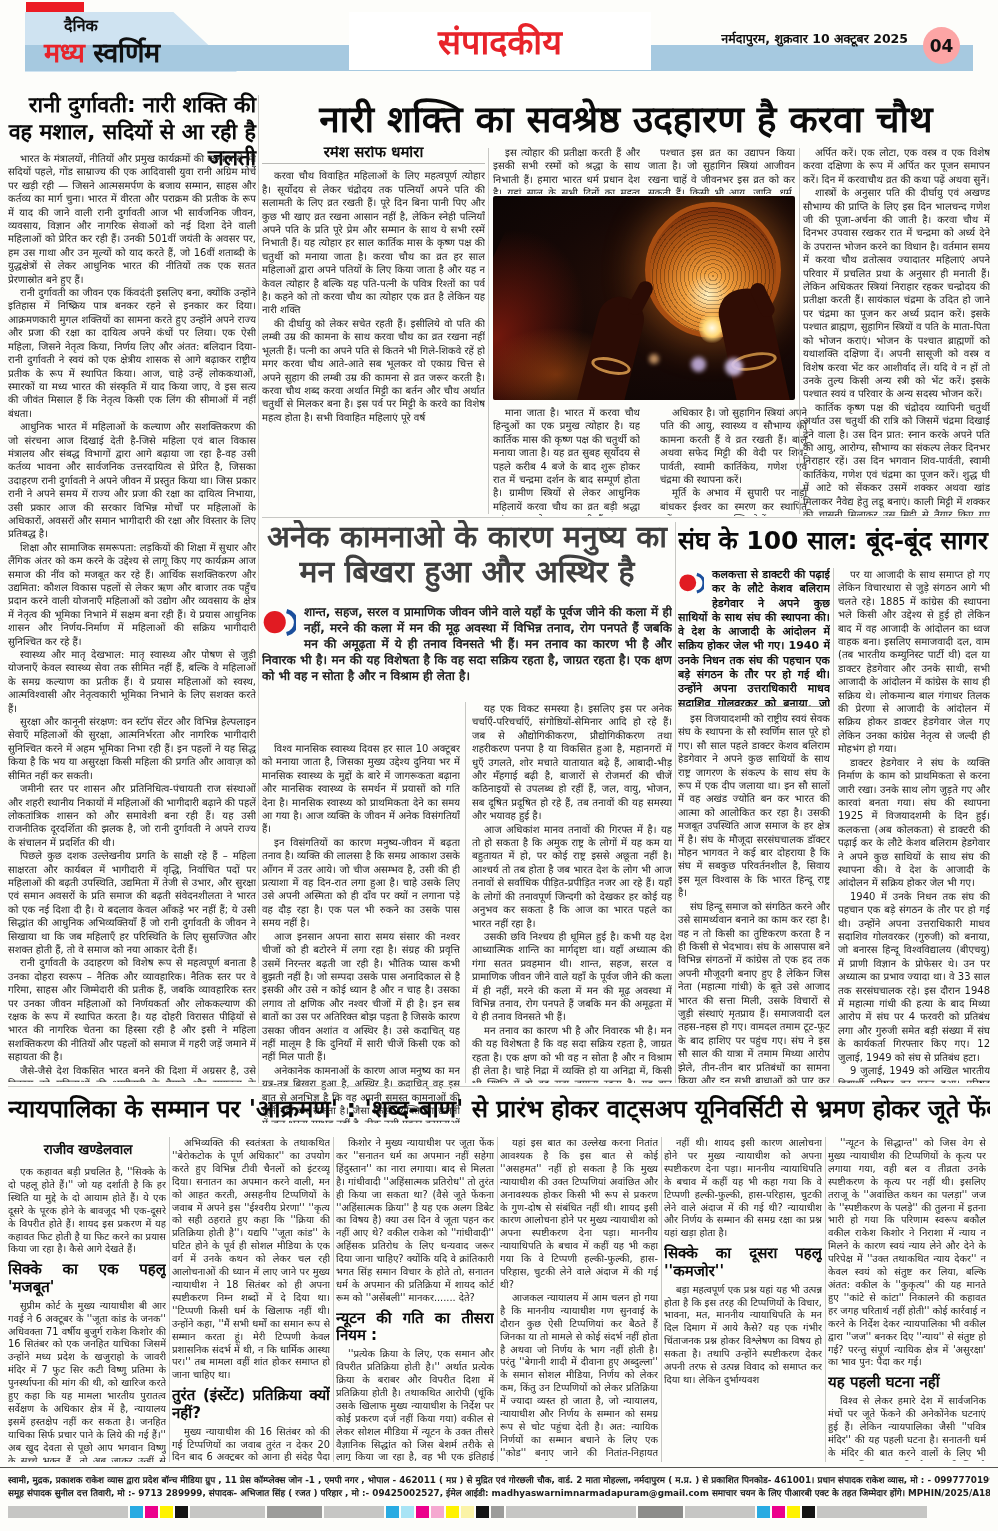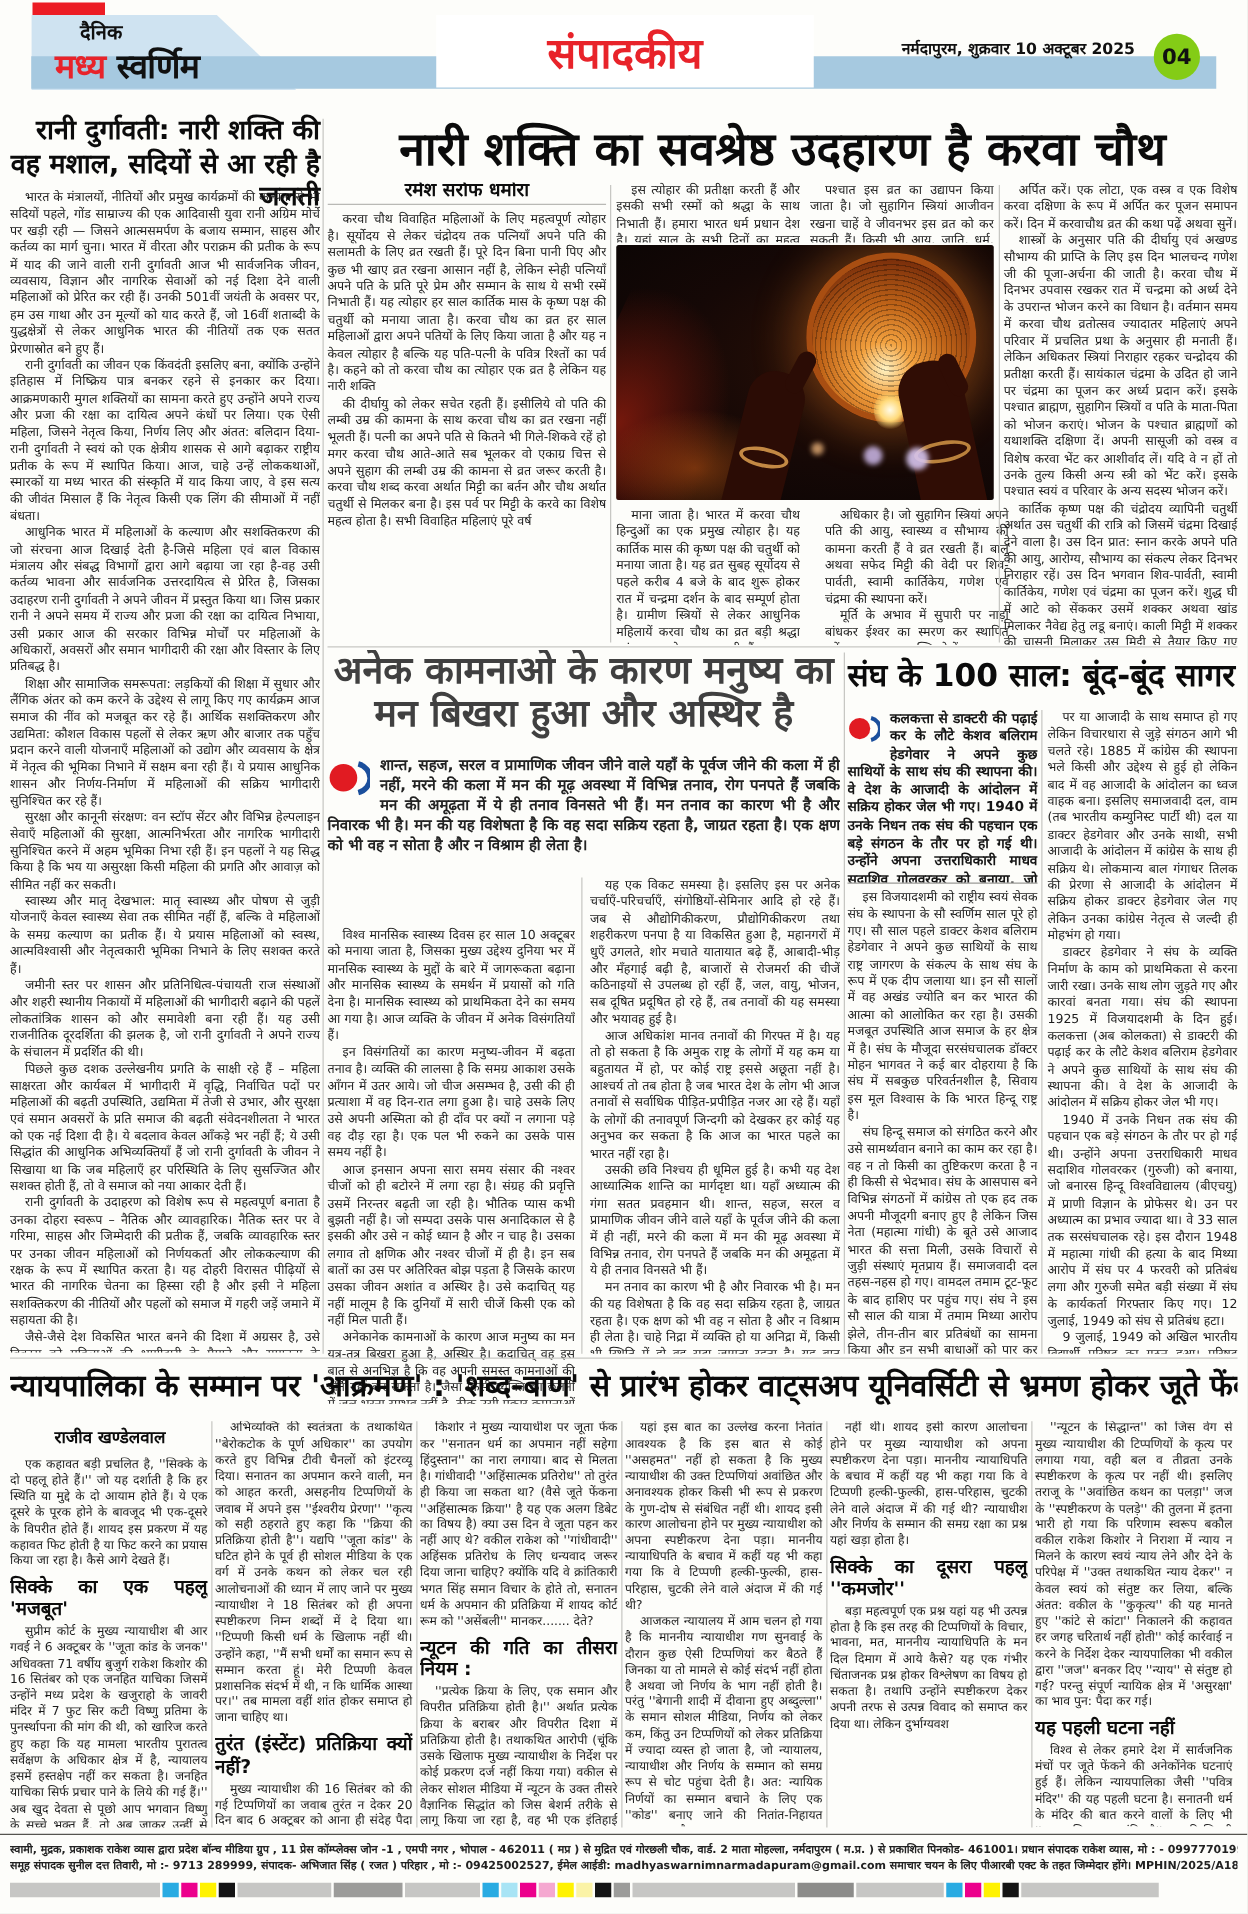--- a/index.html
+++ b/index.html
@@ -11,21 +11,21 @@
   .mast-poly{left:25px;top:12px;width:212px;height:60px;background:#cfe3f1;
              clip-path:polygon(0 0,70% 0,100% 100%,0 100%);}
   .blue-band{left:25px;top:45px;width:948px;height:26px;background:#a6c9e0;}
   .mast-dainik{left:64px;top:14px;font-size:16px;font-weight:800;color:#101010;}
   .mast-main{left:44px;top:33px;font-size:27px;font-weight:800;letter-spacing:-0.5px;}
   .mast-main .red{color:#e8232a;} .mast-main .blk{color:#101010;margin-top:32px;}
   .edit-title{left:349px;top:12px;width:302px;height:58px;background:#ffffff;
               display:flex;align-items:center;justify-content:center;
               font-size:34px;font-weight:800;color:#e8232a;}
   .dateline{left:690px;top:30px;width:218px;font-size:12.5px;font-weight:700;text-align:right;color:#111;}
-  .page-badge{left:923px;top:27px;width:37px;height:37px;border-radius:50%;background:#84cc16;
+  .page-badge{left:923px;top:27px;width:37px;height:37px;border-radius:50%;background:#fca5a5;
               display:flex;align-items:center;justify-content:center;font-size:17px;font-weight:800;color:#111;}
   
   .para{margin:0;text-indent:12px;}
   .body-txt{font-size:10px;line-height:13.4px;text-align:justify;overflow:hidden;color:#1c1c1c;}
   .subhead{font-size:15px;font-weight:800;line-height:1.18;margin:5px 0 3px;text-indent:0;color:#0c0c0c;}
   .hairline-v{width:1px;background:#c7c7c3;}
   .hairline-h{height:1px;background:#c7c7c3;}
   
   .la-head{left:8px;top:92px;width:248px;font-size:21.5px;font-weight:800;line-height:1.24;color:#0b0b0b;text-align:right;}
   .la-body{left:8px;top:152px;width:248px;height:930px;}
@@ -109,22 +109,22 @@
   <div class="abs edit-title">संपादकीय</div>
   <div class="abs dateline">नर्मदापुरम, शुक्रवार 10 अक्टूबर 2025</div>
   <div class="abs page-badge">04</div>
 
   <div class="abs la-head">रानी दुर्गावती: नारी शक्ति की वह मशाल, सदियों से आ रही है जलती</div>
   <div class="abs la-body body-txt">
       <p class="para">भारत के मंत्रालयों, नीतियों और प्रमुख कार्यक्रमों की कल्पना से भी सदियों पहले, गोंड साम्राज्य की एक आदिवासी युवा रानी अग्रिम मोर्चे पर खड़ी रही — जिसने आत्मसमर्पण के बजाय सम्मान, साहस और कर्तव्य का मार्ग चुना। भारत में वीरता और पराक्रम की प्रतीक के रूप में याद की जाने वाली रानी दुर्गावती आज भी सार्वजनिक जीवन, व्यवसाय, विज्ञान और नागरिक सेवाओं को नई दिशा देने वाली महिलाओं को प्रेरित कर रही हैं। उनकी 501वीं जयंती के अवसर पर, हम उस गाथा और उन मूल्यों को याद करते हैं, जो 16वीं शताब्दी के युद्धक्षेत्रों से लेकर आधुनिक भारत की नीतियों तक एक सतत प्रेरणास्रोत बने हुए हैं।</p>
       <p class="para">रानी दुर्गावती का जीवन एक किंवदंती इसलिए बना, क्योंकि उन्होंने इतिहास में निष्क्रिय पात्र बनकर रहने से इनकार कर दिया। आक्रमणकारी मुगल शक्तियों का सामना करते हुए उन्होंने अपने राज्य और प्रजा की रक्षा का दायित्व अपने कंधों पर लिया। एक ऐसी महिला, जिसने नेतृत्व किया, निर्णय लिए और अंतत: बलिदान दिया-रानी दुर्गावती ने स्वयं को एक क्षेत्रीय शासक से आगे बढ़ाकर राष्ट्रीय प्रतीक के रूप में स्थापित किया। आज, चाहे उन्हें लोककथाओं, स्मारकों या मध्य भारत की संस्कृति में याद किया जाए, वे इस सत्य की जीवंत मिसाल हैं कि नेतृत्व किसी एक लिंग की सीमाओं में नहीं बंधता।</p>
       <p class="para">आधुनिक भारत में महिलाओं के कल्याण और सशक्तिकरण की जो संरचना आज दिखाई देती है-जिसे महिला एवं बाल विकास मंत्रालय और संबद्ध विभागों द्वारा आगे बढ़ाया जा रहा है-वह उसी कर्तव्य भावना और सार्वजनिक उत्तरदायित्व से प्रेरित है, जिसका उदाहरण रानी दुर्गावती ने अपने जीवन में प्रस्तुत किया था। जिस प्रकार रानी ने अपने समय में राज्य और प्रजा की रक्षा का दायित्व निभाया, उसी प्रकार आज की सरकार विभिन्न मोर्चों पर महिलाओं के अधिकारों, अवसरों और समान भागीदारी की रक्षा और विस्तार के लिए प्रतिबद्ध है।</p>
       <p class="para">शिक्षा और सामाजिक समरूपता: लड़कियों की शिक्षा में सुधार और लैंगिक अंतर को कम करने के उद्देश्य से लागू किए गए कार्यक्रम आज समाज की नींव को मजबूत कर रहे हैं। आर्थिक सशक्तिकरण और उद्यमिता: कौशल विकास पहलों से लेकर ऋण और बाजार तक पहुँच प्रदान करने वाली योजनाएँ महिलाओं को उद्योग और व्यवसाय के क्षेत्र में नेतृत्व की भूमिका निभाने में सक्षम बना रही हैं। ये प्रयास आधुनिक शासन और निर्णय-निर्माण में महिलाओं की सक्रिय भागीदारी सुनिश्चित कर रहे हैं।</p>
+      <p class="para">स्वास्थ्य और मातृ देखभाल: मातृ स्वास्थ्य और पोषण से जुड़ी योजनाएँ केवल स्वास्थ्य सेवा तक सीमित नहीं हैं, बल्कि वे महिलाओं के समग्र कल्याण का प्रतीक हैं। ये प्रयास महिलाओं को स्वस्थ, आत्मविश्वासी और नेतृत्वकारी भूमिका निभाने के लिए सशक्त करते हैं।</p>
       <p class="para">सुरक्षा और कानूनी संरक्षण: वन स्टॉप सेंटर और विभिन्न हेल्पलाइन सेवाएँ महिलाओं की सुरक्षा, आत्मनिर्भरता और नागरिक भागीदारी सुनिश्चित करने में अहम भूमिका निभा रही हैं। इन पहलों ने यह सिद्ध किया है कि भय या असुरक्षा किसी महिला की प्रगति और आवाज़ को सीमित नहीं कर सकती।</p>
-      <p class="para">स्वास्थ्य और मातृ देखभाल: मातृ स्वास्थ्य और पोषण से जुड़ी योजनाएँ केवल स्वास्थ्य सेवा तक सीमित नहीं हैं, बल्कि वे महिलाओं के समग्र कल्याण का प्रतीक हैं। ये प्रयास महिलाओं को स्वस्थ, आत्मविश्वासी और नेतृत्वकारी भूमिका निभाने के लिए सशक्त करते हैं।</p>
       <p class="para">जमीनी स्तर पर शासन और प्रतिनिधित्व-पंचायती राज संस्थाओं और शहरी स्थानीय निकायों में महिलाओं की भागीदारी बढ़ाने की पहलें लोकतांत्रिक शासन को और समावेशी बना रही हैं। यह उसी राजनीतिक दूरदर्शिता की झलक है, जो रानी दुर्गावती ने अपने राज्य के संचालन में प्रदर्शित की थी।</p>
       <p class="para">पिछले कुछ दशक उल्लेखनीय प्रगति के साक्षी रहे हैं – महिला साक्षरता और कार्यबल में भागीदारी में वृद्धि, निर्वाचित पदों पर महिलाओं की बढ़ती उपस्थिति, उद्यमिता में तेजी से उभार, और सुरक्षा एवं समान अवसरों के प्रति समाज की बढ़ती संवेदनशीलता ने भारत को एक नई दिशा दी है। ये बदलाव केवल आँकड़े भर नहीं हैं; ये उसी सिद्धांत की आधुनिक अभिव्यक्तियाँ हैं जो रानी दुर्गावती के जीवन ने सिखाया था कि जब महिलाएँ हर परिस्थिति के लिए सुसज्जित और सशक्त होती हैं, तो वे समाज को नया आकार देती हैं।</p>
       <p class="para">रानी दुर्गावती के उदाहरण को विशेष रूप से महत्वपूर्ण बनाता है उनका दोहरा स्वरूप – नैतिक और व्यावहारिक। नैतिक स्तर पर वे गरिमा, साहस और जिम्मेदारी की प्रतीक हैं, जबकि व्यावहारिक स्तर पर उनका जीवन महिलाओं को निर्णयकर्ता और लोककल्याण की रक्षक के रूप में स्थापित करता है। यह दोहरी विरासत पीढ़ियों से भारत की नागरिक चेतना का हिस्सा रही है और इसी ने महिला सशक्तिकरण की नीतियों और पहलों को समाज में गहरी जड़ें जमाने में सहायता की है।</p>
       <p class="para">जैसे-जैसे देश विकसित भारत बनने की दिशा में अग्रसर है, उसे विकास को महिलाओं की भागीदारी के पैमाने और समानता के दृष्टिकोण से देखने की आवश्यकता है। महिला-केंद्रित विकसित भारत में महिलाओं की पूर्ण भागीदारी को विकास के लिए एक अतिरिक्त साधन नहीं, बल्कि विकास का मुख्य सूचक माना जाएगा। व्यावहारिक रूप से इसका अर्थ है कि देश की प्रगति को केवल प्रमुख कल्याण संकेतकों से नहीं, बल्कि विभिन्न क्षेत्रों – बोर्ड, लोक सेवा और सामुदायिक संस्थानों में महिलाओं के नेतृत्व और सक्रिय भागीदारी से भी मापा जाएगा।</p>
     </div>
 
   <div class="abs ma-head">नारी शक्ति का सवश्रेष्ठ उदहारण है करवा चौथ</div>
   <div class="abs ma-colA body-txt">
     <div class="ma-byline">रमेश सर्राफ धमोरा</div>
     <div>

